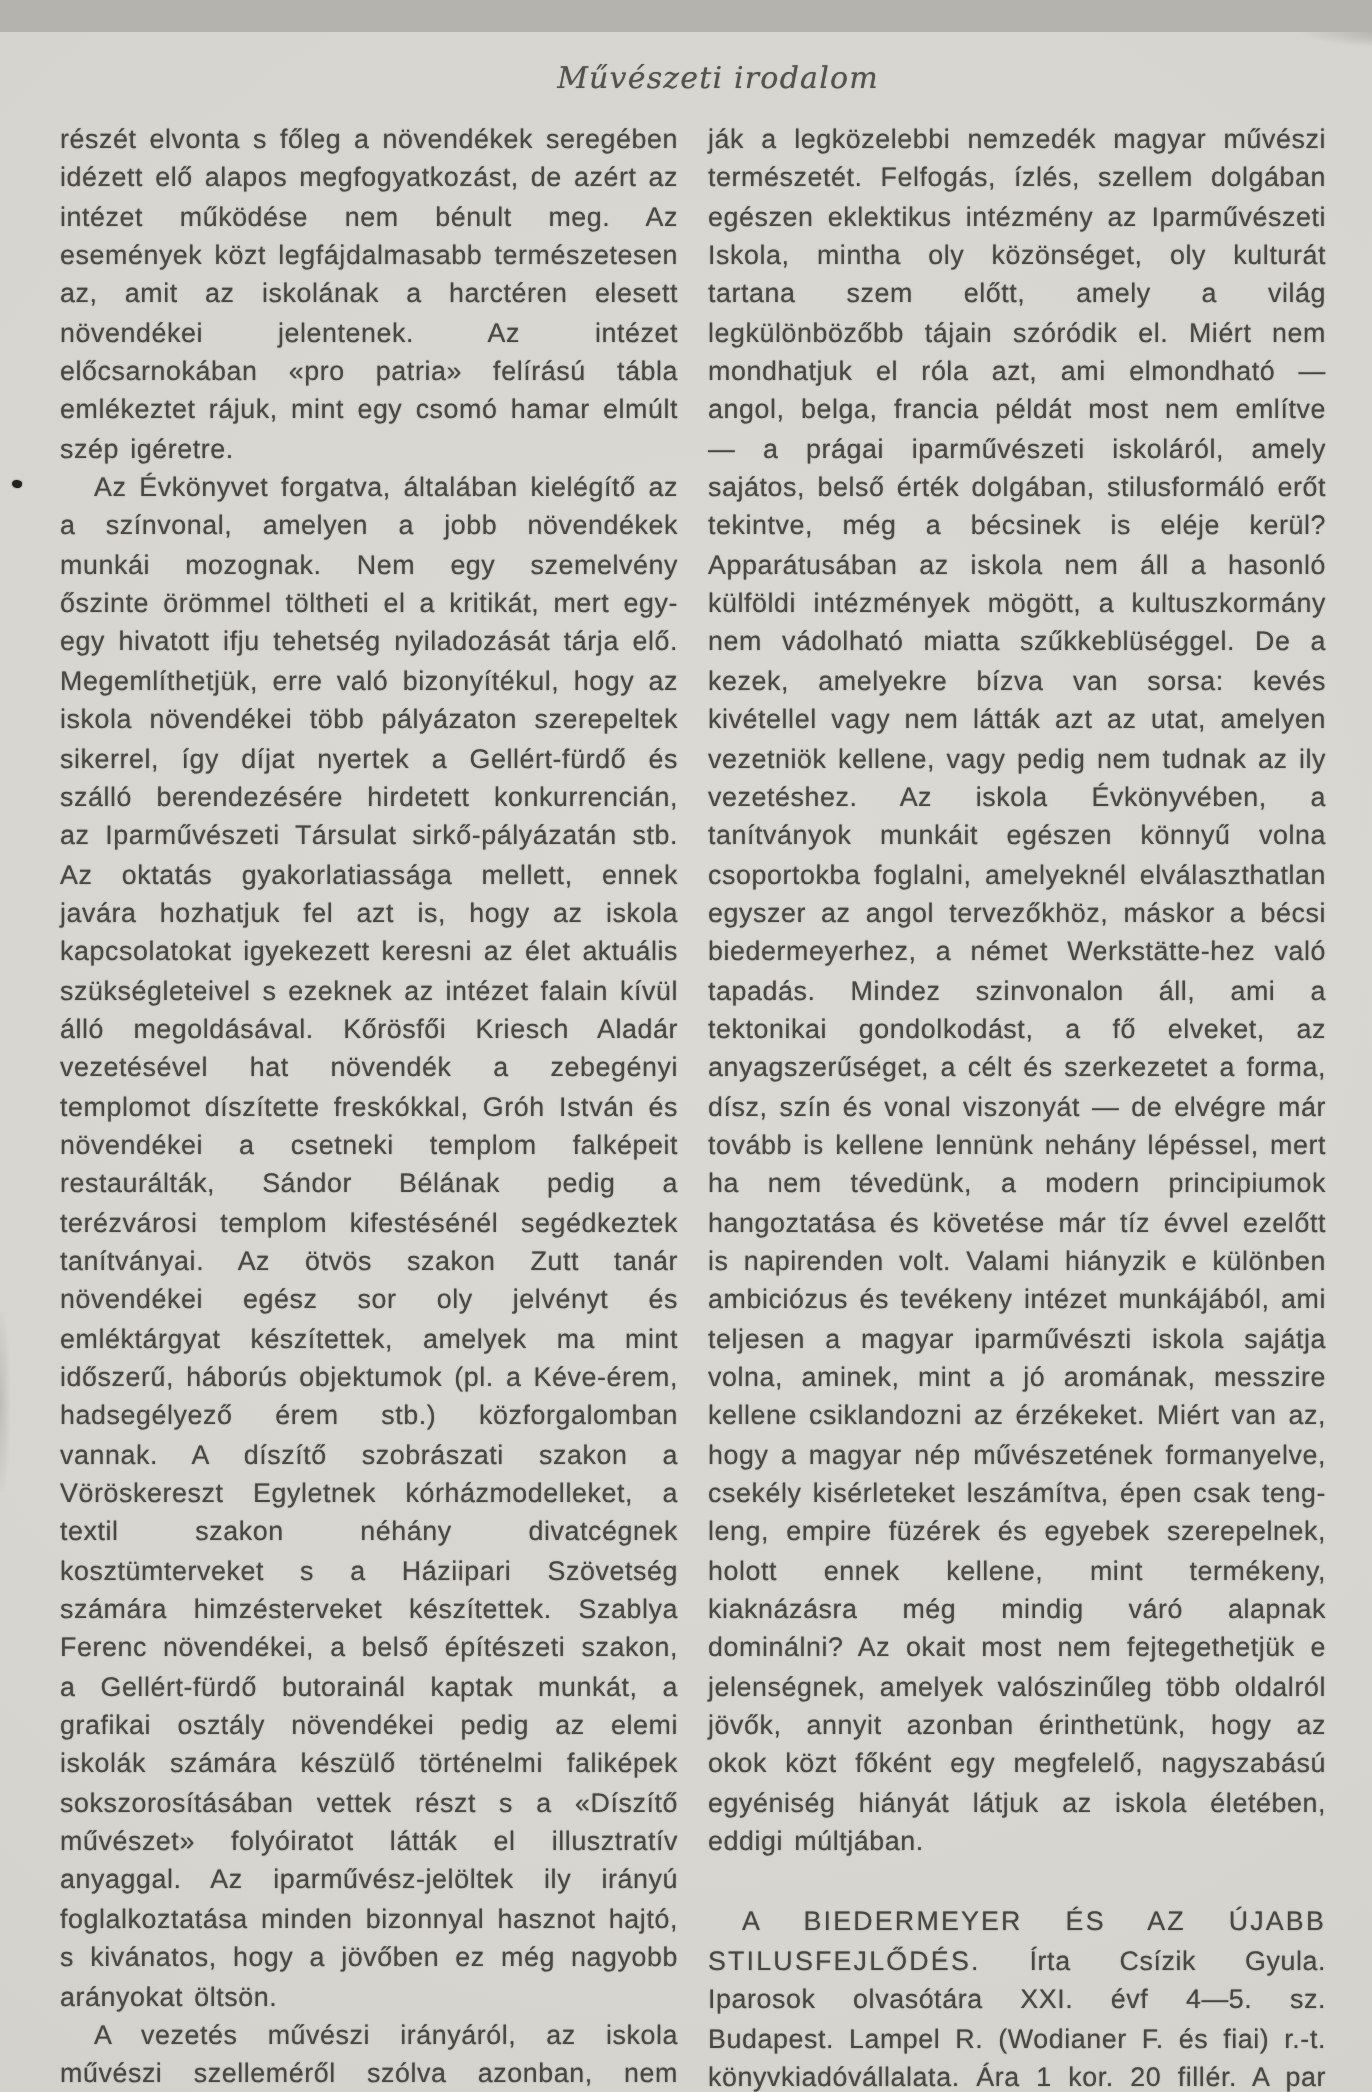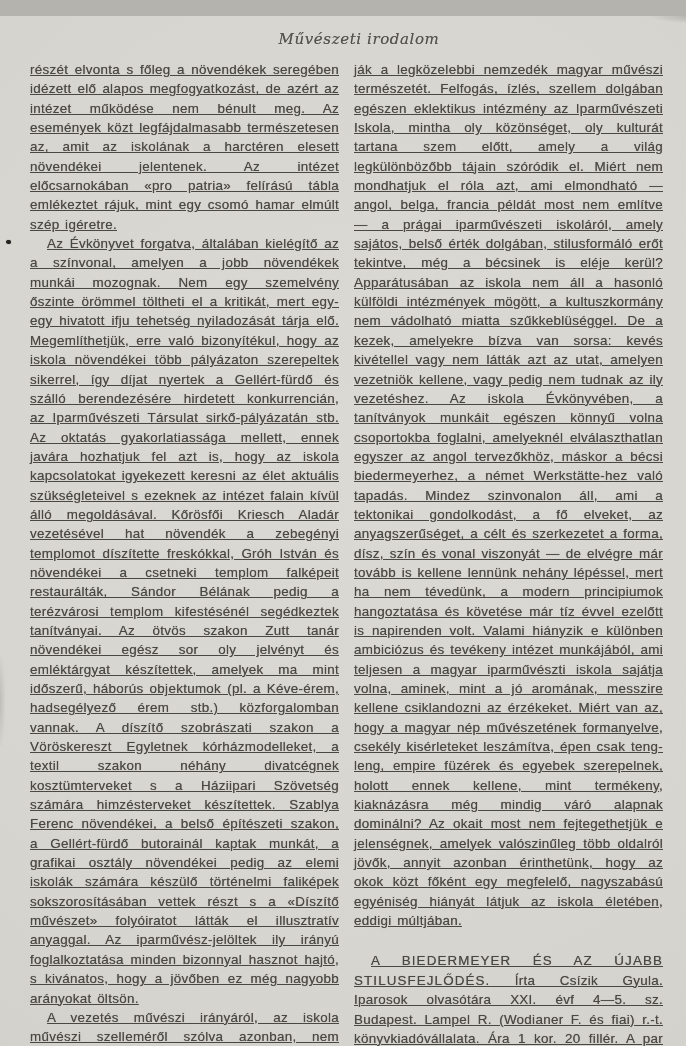--- a/index.html
+++ b/index.html
@@ -32,21 +32,20 @@
   }
   .col{width:309px;}
   .para{
     margin:0;
     text-align:justify;
     font-size:13.4px;
     line-height:19.35px;
     letter-spacing:0.3px;
     word-spacing:1.6px;
     text-shadow:0 0 0.7px rgba(66,64,59,0.65);
-    text-decoration:underline;
   }
   .para.indent{text-indent:17px;}
   .review-block{margin-top:21px;}
   .review-title{letter-spacing:1.1px;}
   .page-number{
     position:absolute;left:17px;top:1032px;
     font-size:15px;
     letter-spacing:1.2px;
     color:#4e4c47;
     text-shadow:0 0 0.7px rgba(66,64,59,0.6);

